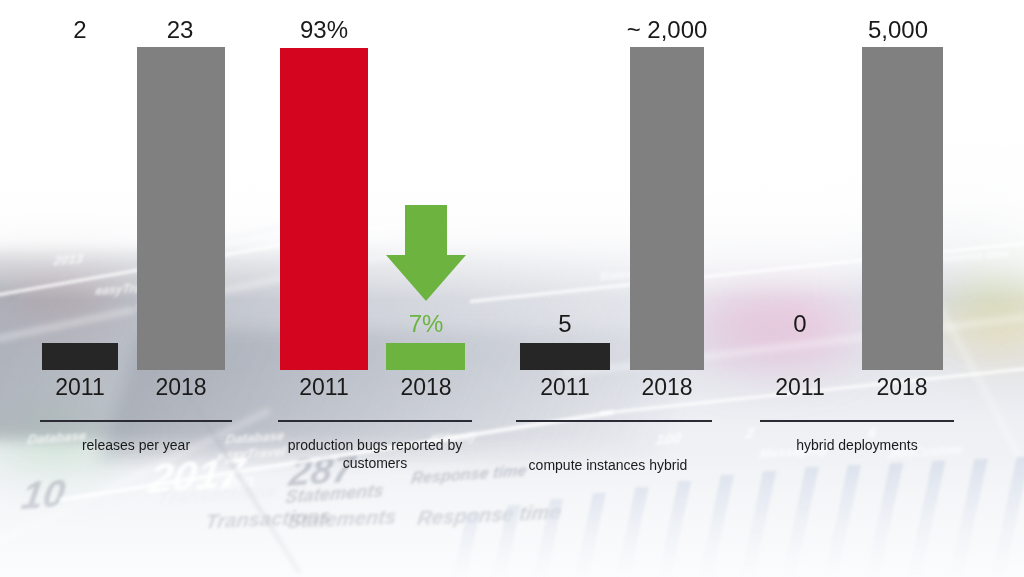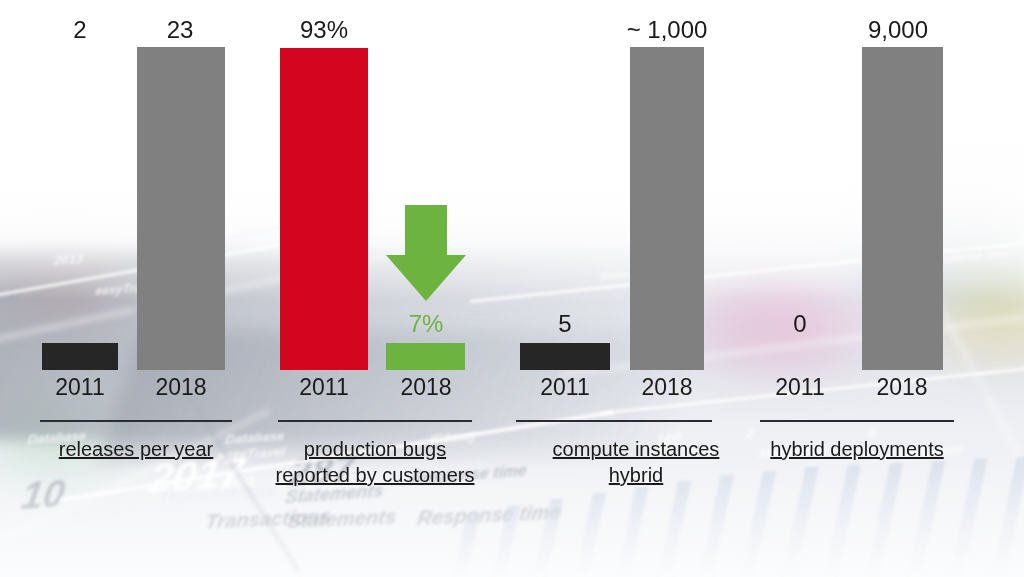--- a/index.html
+++ b/index.html
@@ -150,23 +150,22 @@
   .sep-line {
     position: absolute;
     height: 0;
     border-top: 2px solid #2b2b35;
   }
   .caption {
     position: absolute;
     top: 436px;
     text-align: center;
     color: #1a1a1a;
-    font-size: 20px;
+    font-size: 14px;
     line-height: 1.3;
-    text-decoration: underline;
   }
   
   .arrow-green {
     position: absolute;
     left: 386px;
     top: 205px;
     width: 80px;
     height: 96px;
   }
 </style>
@@ -277,34 +276,34 @@
       <div class="year-label" style="left:376px; width:100px;">2018</div>
 
       <div class="sep-line" style="left:278px; top:420px; width:194px;"></div>
       <div class="caption" style="left:272px; width:206px;">production bugs reported by customers</div>
     </div>
 
     <div>
       <div class="bar-value" style="left:515px; top:312px; width:100px;">5</div>
       <div class="bar" style="left:520px; width:90px; height:27px; background:#262626;"></div>
 
-      <div class="bar-value" style="left:617px; top:18px; width:100px;">~ 1,000</div>
+      <div class="bar-value" style="left:617px; top:18px; width:100px;">~ 2,000</div>
       <div class="bar" style="left:630px; width:74px; height:323px; background:#808080;"></div>
 
       <div class="year-label" style="left:515px; width:100px;">2011</div>
       <div class="year-label" style="left:617px; width:100px;">2018</div>
 
       <div class="sep-line" style="left:516px; top:420px; width:196px;"></div>
-      <div class="caption" style="left:536px; width:200px;">compute instances hybrid</div>
+      <div class="caption" style="left:508px; width:200px;margin-top:20px;">compute instances hybrid</div>
     </div>
 
     <div>
       <div class="bar-value" style="left:750px; top:312px; width:100px;">0</div>
 
-      <div class="bar-value" style="left:848px; top:18px; width:100px;">9,000</div>
+      <div class="bar-value" style="left:848px; top:18px; width:100px;">5,000</div>
       <div class="bar" style="left:862px; width:81px; height:323px; background:#808080;"></div>
 
       <div class="year-label" style="left:750px; width:100px;">2011</div>
       <div class="year-label" style="left:852px; width:100px;">2018</div>
 
       <div class="sep-line" style="left:760px; top:420px; width:194px;"></div>
       <div class="caption" style="left:757px; width:200px;">hybrid deployments</div>
     </div>
 
   </div>

